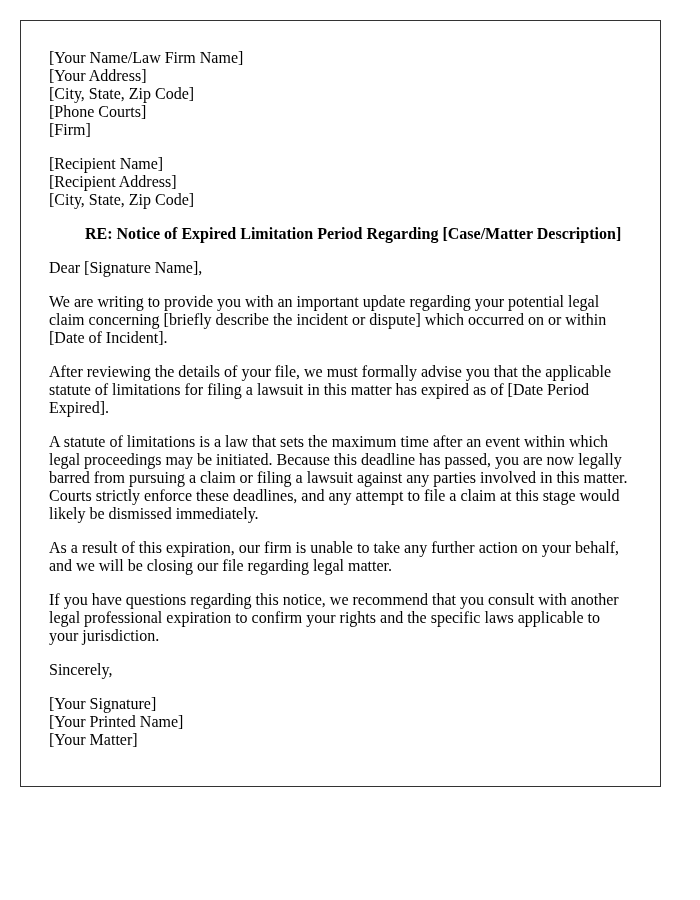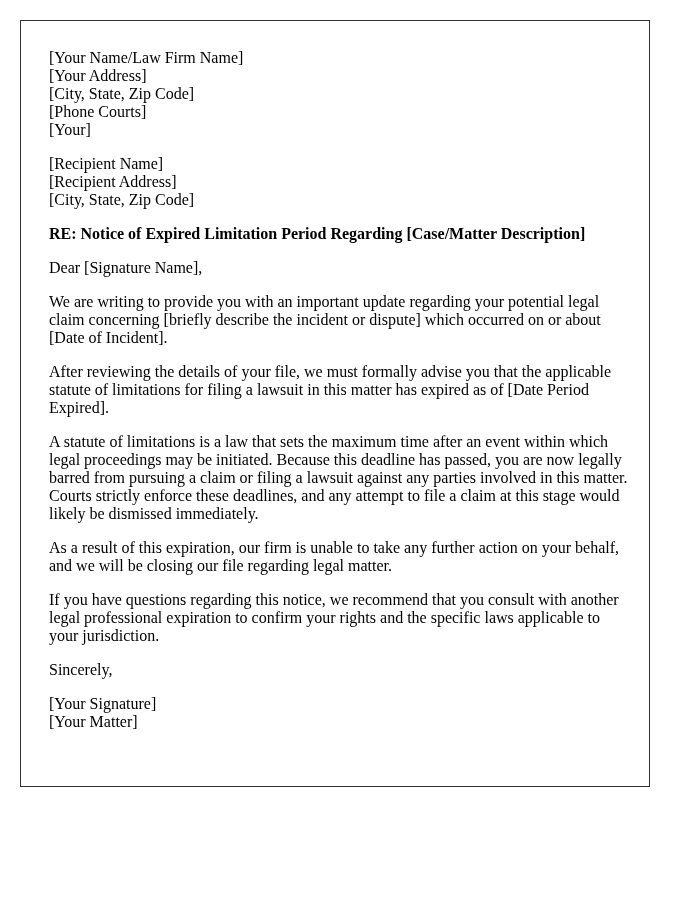--- a/index.html
+++ b/index.html
@@ -13,68 +13,70 @@
       position: relative;
       font-family: "Liberation Serif", "DejaVu Serif", serif;
       color: #000000;
     }
     .letter {
       position: absolute;
       left: 20px;
       top: 20px;
       width: 583px;
       height: 707px;
-      padding: 28px 17px 30px 28px;
+      padding: 28px 28px 30px 28px;
       border: 1px solid #333333;
       box-sizing: content-box;
       font-size: 16px;
       line-height: 18px;
     }
     .block {
       margin: 0 0 16px 0;
     }
     .block .line {
       display: block;
     }
     .subject {
       font-weight: bold;
+      margin-left: 36px;
     }
     p {
       margin: 0 0 16px 0;
     }
   </style>
 </head>
 <body>
 
 <div class="letter">
 
   <div class="block">
     <span class="line">[Your Name/Law Firm Name]</span>
     <span class="line">[Your Address]</span>
     <span class="line">[City, State, Zip Code]</span>
     <span class="line">[Phone Courts]</span>
-    <span class="line">[Your]</span>
+    <span class="line">[Firm]</span>
   </div>
 
   <div class="block">
     <span class="line">[Recipient Name]</span>
     <span class="line">[Recipient Address]</span>
     <span class="line">[City, State, Zip Code]</span>
   </div>
 
   <p class="subject">RE: Notice of Expired Limitation Period Regarding [Case/Matter Description]</p>
 
   <p>Dear [Signature Name],</p>
 
-  <p>We are writing to provide you with an important update regarding your potential legal claim concerning [briefly describe the incident or dispute] which occurred on or about [Date of Incident].</p>
+  <p>We are writing to provide you with an important update regarding your potential legal claim concerning [briefly describe the incident or dispute] which occurred on or within [Date of Incident].</p>
   <p>After reviewing the details of your file, we must formally advise you that the applicable statute of limitations for filing a lawsuit in this matter has expired as of [Date Period Expired].</p>
   <p>A statute of limitations is a law that sets the maximum time after an event within which legal proceedings may be initiated. Because this deadline has passed, you are now legally barred from pursuing a claim or filing a lawsuit against any parties involved in this matter. Courts strictly enforce these deadlines, and any attempt to file a claim at this stage would likely be dismissed immediately.</p>
   <p>As a result of this expiration, our firm is unable to take any further action on your behalf, and we will be closing our file regarding legal matter.</p>
   <p>If you have questions regarding this notice, we recommend that you consult with another legal professional expiration to confirm your rights and the specific laws applicable to your jurisdiction.</p>
 
   <p>Sincerely,</p>
 
   <div class="block">
     <span class="line">[Your Signature]</span>
+    <span class="line">[Your Printed Name]</span>
     <span class="line">[Your Matter]</span>
   </div>
 
 </div>
 
 </body></html>

